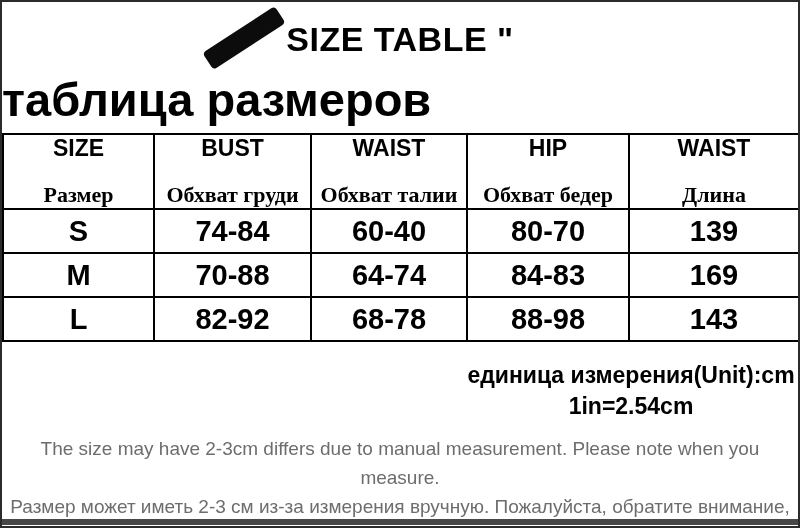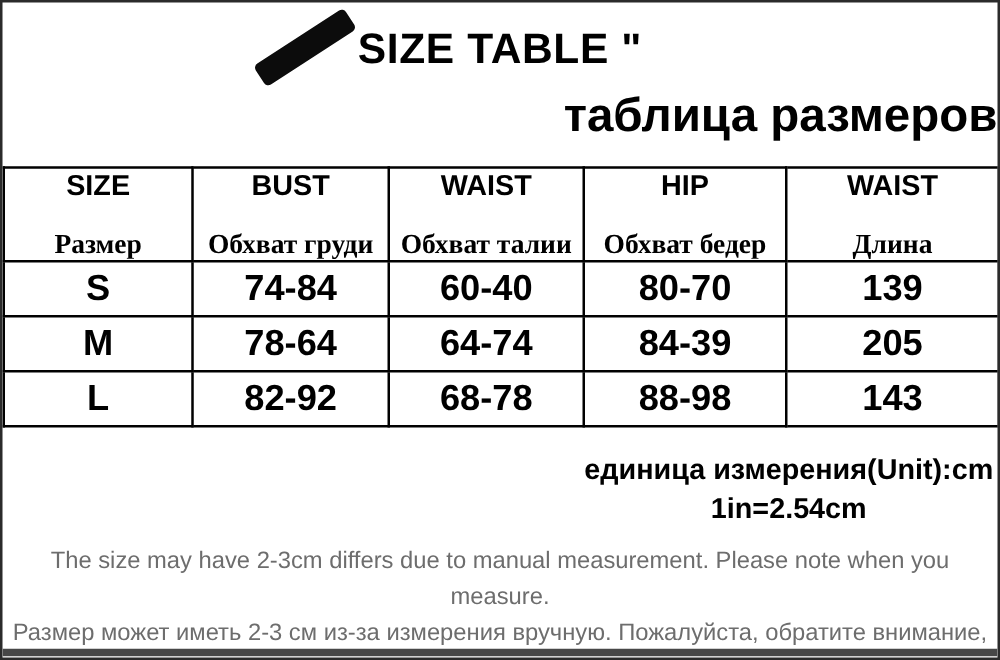--- a/index.html
+++ b/index.html
@@ -21,22 +21,22 @@
     background:#0c0c0c; border-radius:4px;
     transform:rotate(-33deg);
   }
   .title-en {
     position:absolute; top:18px; left:0; right:0;
     text-align:center;
     font-size:34px; font-weight:bold; letter-spacing:0.5px;
   }
   .title-ru {
     position:absolute; top:70px; left:0; right:0;
-    text-align:right;
-    font-size:38px; font-weight:bold;
+    text-align:left;
+    font-size:47px; font-weight:bold;
   }
 
   
   table.size-table {
     position:absolute; top:131px; left:0;
     width:796px;
     border-collapse:collapse; table-layout:fixed;
     text-align:center;
   }
   .size-table th, .size-table td { border:2px solid #000000; }
@@ -113,24 +113,24 @@
     <tbody>
       <tr>
         <td>S</td>
         <td>74-84</td>
         <td>60-40</td>
         <td>80-70</td>
         <td>139</td>
       </tr>
       <tr>
         <td>M</td>
-        <td>78-64</td>
+        <td>70-88</td>
         <td>64-74</td>
-        <td>84-39</td>
-        <td>205</td>
+        <td>84-83</td>
+        <td>169</td>
       </tr>
       <tr>
         <td>L</td>
         <td>82-92</td>
         <td>68-78</td>
         <td>88-98</td>
         <td>143</td>
       </tr>
     </tbody>
   </table>

